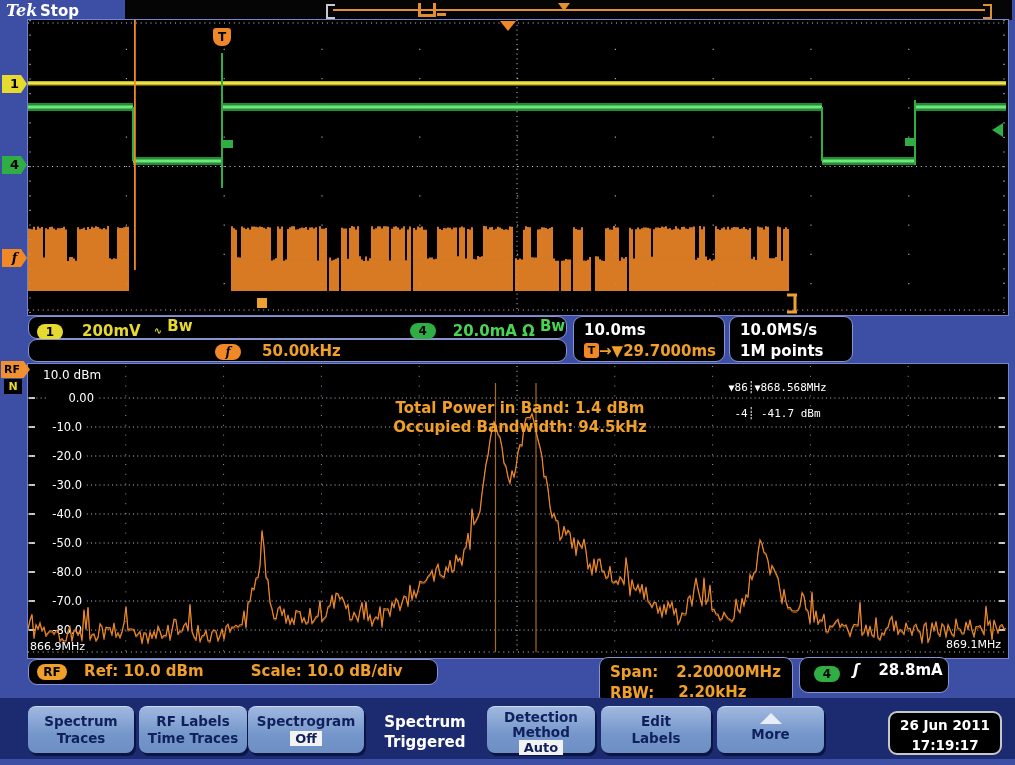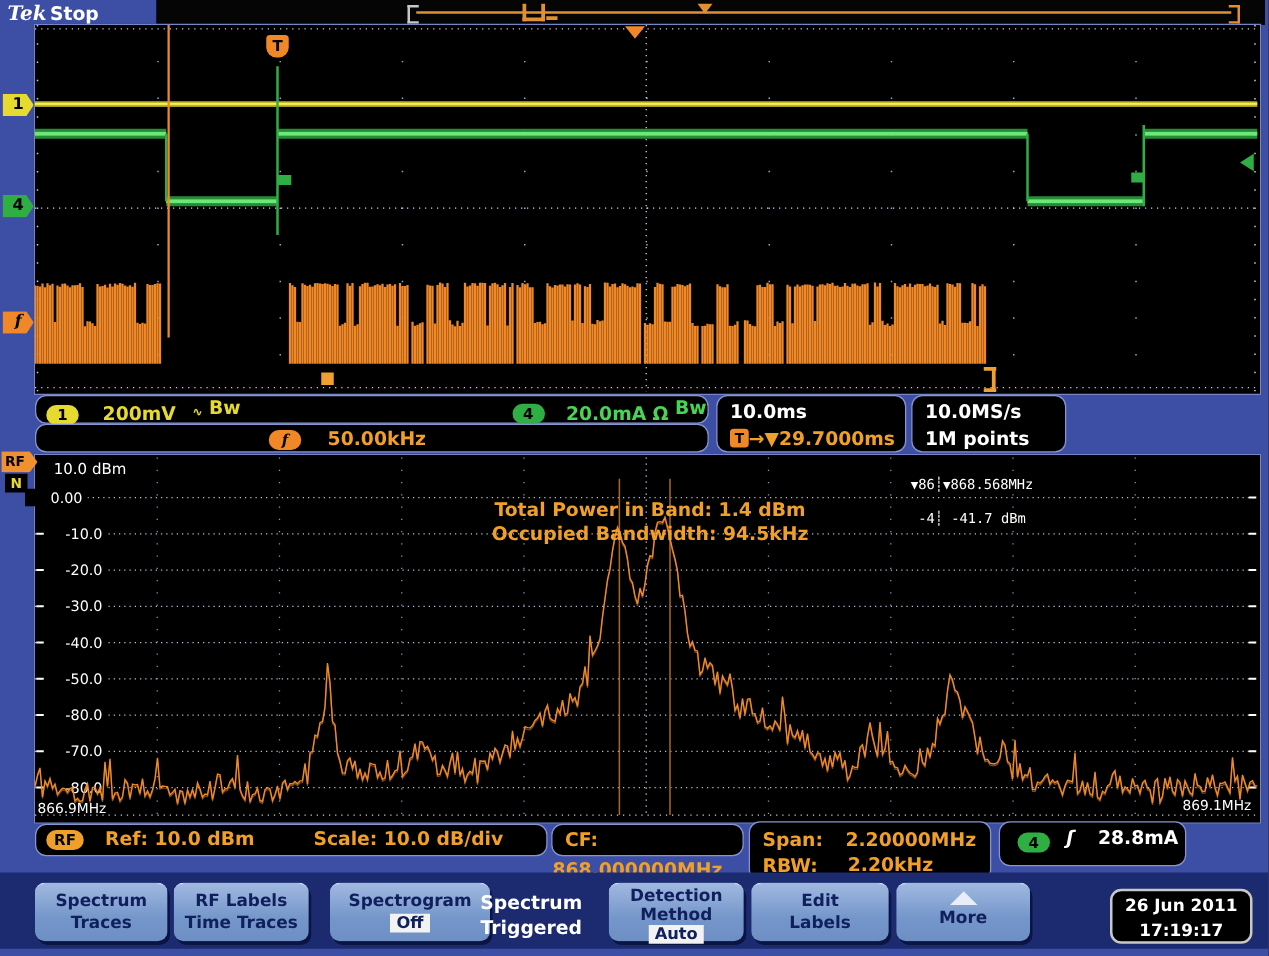--- a/index.html
+++ b/index.html
@@ -112,21 +112,21 @@
       <line x1="321.4" y1="366" x2="321.4" y2="654" stroke="#8f97b8" stroke-width="1" stroke-dasharray="1 8.8"></line>
       <line x1="419.2" y1="366" x2="419.2" y2="654" stroke="#8f97b8" stroke-width="1" stroke-dasharray="1 8.8"></line>
       <line x1="517" y1="366" x2="517" y2="654" stroke="#cfd4e8" stroke-width="1" stroke-dasharray="1 3.8"></line>
       <line x1="614.8" y1="366" x2="614.8" y2="654" stroke="#8f97b8" stroke-width="1" stroke-dasharray="1 8.8"></line>
       <line x1="712.6" y1="366" x2="712.6" y2="654" stroke="#8f97b8" stroke-width="1" stroke-dasharray="1 8.8"></line>
       <line x1="810.4" y1="366" x2="810.4" y2="654" stroke="#8f97b8" stroke-width="1" stroke-dasharray="1 8.8"></line>
       <line x1="908.1999999999999" y1="366" x2="908.1999999999999" y2="654" stroke="#8f97b8" stroke-width="1" stroke-dasharray="1 8.8"></line>
       <line x1="28" y1="652" x2="1006" y2="652" stroke="#c8cde0" stroke-width="1" stroke-dasharray="1 3.9"></line>
     </svg>
   <div id="ylabels">
-      <div class="ylab" style="left: 20px; top: 391px; width: 46px; height: 14px;">0.00</div>
+      <div class="ylab" style="left: 48px; top: 391px; width: 46px; height: 14px;">0.00</div>
       <div class="ylab" style="left: 36px; top: 420px; width: 46px; height: 14px;">-10.0</div>
       <div class="ylab" style="left: 36px; top: 449px; width: 46px; height: 14px;">-20.0</div>
       <div class="ylab" style="left: 36px; top: 478px; width: 46px; height: 14px;">-30.0</div>
       <div class="ylab" style="left: 36px; top: 507px; width: 46px; height: 14px;">-40.0</div>
       <div class="ylab" style="left: 36px; top: 536px; width: 46px; height: 14px;">-50.0</div>
       <div class="ylab" style="left: 36px; top: 565px; width: 46px; height: 14px;">-80.0</div>
       <div class="ylab" style="left: 36px; top: 594px; width: 46px; height: 14px;">-70.0</div>
       <div class="ylab" style="left: 36px; top: 623px; width: 46px; height: 14px;">-80.0</div>
     </div>
   <svg id="tracesvg" width="1015" height="765">
@@ -227,43 +227,40 @@
   </div>
 
   <div class="abs cornerfreq" style="left:30px;top:640px;">866.9MHz</div>
   <div class="abs cornerfreq" style="left:946px;top:638px;">869.1MHz</div>
 
   <div class="abs rbox" style="left:28px;top:659px;width:408px;height:24px;">
     <span class="oval" style="background:#f0a028;width:30px;margin-left:8px;margin-top:3px;border-radius:9px;">RF</span>
     <span class="rowtext orange" style="margin-left:12px;">Ref: 10.0 dBm</span>
     <span class="rowtext orange" style="margin-left:42px;">Scale: 10.0 dB/div</span>
   </div>
-  <div class="abs rbox" style="left:441px;top:659px;width:152px;height:24px;">
-    <span class="rowtext orange" style="margin-left:10px;line-height:24px;">CF: 868.000000MHz</span>
-  </div>
   <div class="abs rbox" style="left:599px;top:657px;width:192px;height:46px;">
     <div style="margin:3px 0 0 10px;"><span class="rowtext orange">Span:</span><span class="rowtext orange" style="margin-left:18px;">2.20000MHz</span></div>
     <div style="margin:1px 0 0 10px;"><span class="rowtext orange">RBW:</span><span class="rowtext orange" style="margin-left:24px;">2.20kHz</span></div>
   </div>
   <div class="abs rbox" style="left:799px;top:657px;width:148px;height:34px;">
     <span class="oval" style="background:#2fae44;margin-left:14px;margin-top:8px;">4</span>
     <span class="rowtext white" style="margin-left:8px;font-style:italic;">ʃ</span>
     <span class="rowtext white" style="margin-left:14px;">28.8mA</span>
   </div>
 
   <div class="abs menu-strip"></div>
   <div class="abs mbtn" style="left:28px;width:106px;">
     <div>Spectrum</div>
     <div>Traces</div>
   </div>
   <div class="abs mbtn" style="left:139px;width:108px;">
     <div>RF Labels</div>
     <div>Time Traces</div>
   </div>
-  <div class="abs mbtn" style="left:264px;width:128px;">
+  <div class="abs mbtn" style="left:248px;width:116px;">
     <div>Spectrogram</div>
     <div><span class="chip">Off</span></div>
   </div>
   <div class="abs mode-label" style="left:365px;width:120px;">
     <div>Spectrum</div>
     <div>Triggered</div>
   </div>
   <div class="abs mbtn" style="left:487px;width:108px;line-height:15px;padding-top:3px;">
     <div>Detection</div>
     <div>Method</div>

